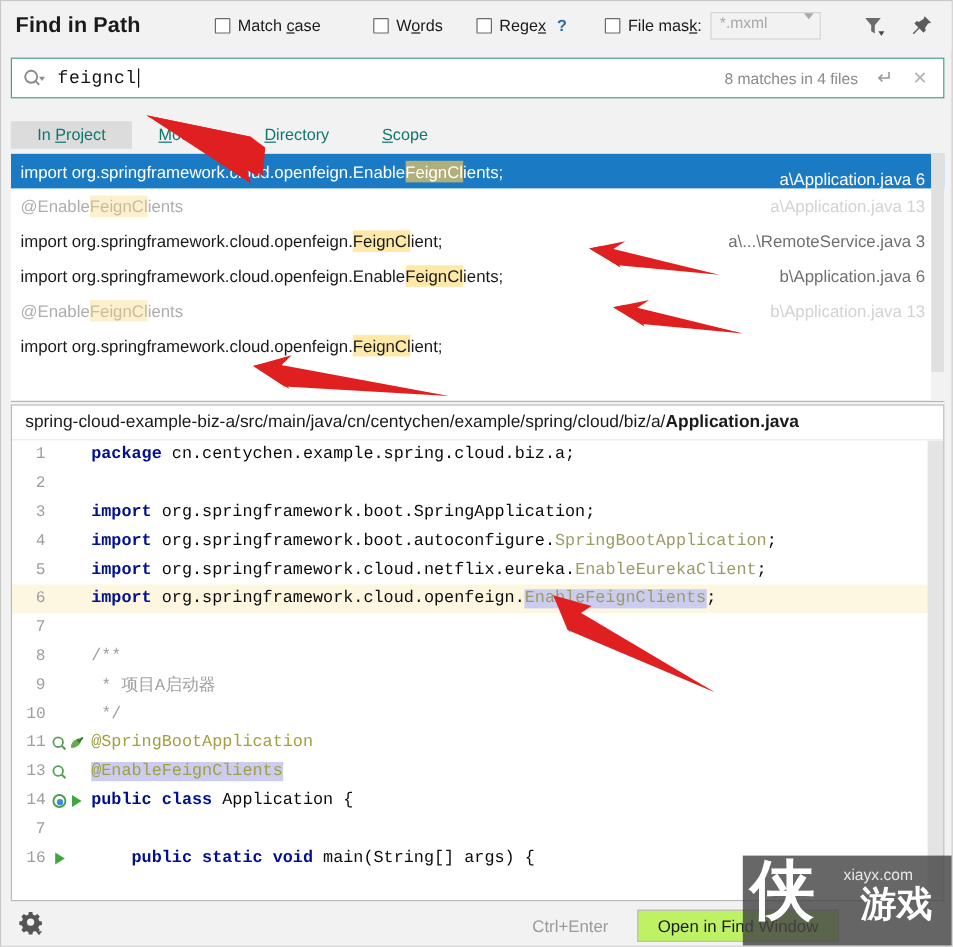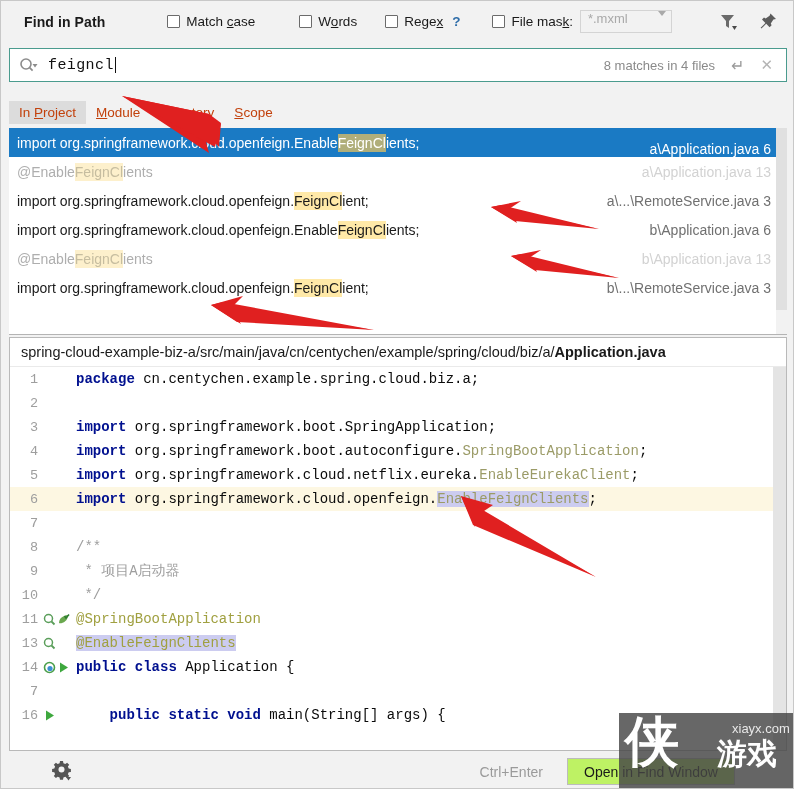--- a/index.html
+++ b/index.html
@@ -18,22 +18,22 @@
     overflow: hidden;
   }
 
   
   #topbar {
     position: absolute; left: 0; top: 0; width: 794px; height: 41px;
     background: #f2f2f2;
     display: flex; align-items: center;
   }
   #dlg-title {
-    font-size: 14px; font-weight: bold; color: #1a1a1a;
-    margin-left: 23px; letter-spacing: .1px;
+    font-size: 18px; font-weight: bold; color: #1a1a1a;
+    margin-left: 12px; letter-spacing: .1px;
     white-space: nowrap;
   }
   .opt {
     display: flex; align-items: center; gap: 6px;
     font-size: 13.5px; color: #1a1a1a; white-space: nowrap;
     cursor: default;
   }
   .cbox {
     width: 13px; height: 13px; border: 1px solid #6b6b6b;
     background: #fff; border-radius: 1px; flex: none;
@@ -73,21 +73,21 @@
   }
   #enter-icon { margin-left: 16px; color: #9a9a9a; font-size: 16px; }
   #close-icon { margin: 0 13px 0 16px; color: #b4b4b4; font-size: 15px; }
 
   
   #tabs {
     position: absolute; left: 8px; top: 99px; width: 778px; height: 25px;
     display: flex; align-items: center; gap: 0px;
   }
   .tab {
-    font-size: 13.5px; color: #c2410c; padding: 4px 10px; cursor: pointer;
+    font-size: 13.5px; color: #0f766e; padding: 4px 22px; cursor: pointer;
     white-space: nowrap;
   }
   .tab.active { background: #dcdcdc; }
 
   
   #results {
     position: absolute; left: 8px; top: 127px; width: 778px; height: 207px;
     background: #ffffff; overflow: hidden;
     border-bottom: 1px solid #b4b4b4;
   }
@@ -156,21 +156,21 @@
   .selhl { background: #ccccf0; }
   #editor-scrollbar {
     position: absolute; right: 0; top: 0; width: 13px; height: 383px;
     background: #e4e4e4;
   }
   .gicon { width: 13px; height: 13px; flex: none; }
 
   
   #footer {
     position: absolute; left: 0; top: 752px; width: 712px; height: 37px;
-    background: #f2f2f2; display: flex; align-items: center; margin-left: 36px;
+    background: #f2f2f2; display: flex; align-items: center;
   }
   #gear-icon { margin-left: 14px; cursor: pointer; }
   #shortcut {
     margin-left: auto; font-size: 14px; color: #9a9a9a; white-space: nowrap;
   }
   #open-btn {
     margin-left: 24px; margin-right: 14px;
     height: 27px; min-width: 168px; padding: 0 14px;
     border: 1px solid #bcbcbc; background: #bef264;
     display: flex; align-items: center; justify-content: center;
@@ -183,21 +183,21 @@
   
   #watermark {
     position: absolute; left: 618px; top: 712px; width: 176px; height: 77px;
     background: rgba(70,70,70,.82); overflow: hidden; pointer-events: none;
   }
   #wm-glyph {
     position: absolute; left: 6px; top: 2px; font-size: 54px; color: #fff;
     font-family: "DejaVu Sans", sans-serif; font-weight: bold; line-height: 1;
   }
   #wm-site {
-    position: absolute; left: 113px; top: 8px; font-size: 13px; color: #e8e8e8;
+    position: absolute; left: 84px; top: 8px; font-size: 13px; color: #e8e8e8;
   }
   #wm-cn {
     position: absolute; left: 98px; top: 26px; font-size: 30px; color: #fff;
     font-family: "DejaVu Sans", sans-serif; font-weight: bold; line-height: 1;
   }
 </style>
 </head>
 <body>
 
 <div id="root">
@@ -285,21 +285,20 @@
         <div class="row">
           <span class="row-text"><span>import org.springframework.cloud.openfeign.Enable</span><span class="hl">FeignCl</span><span>ients;</span></span>
           <span class="row-file">b\Application.java 6</span>
         </div>
         <div class="row dim">
           <span class="row-text"><span>@Enable</span><span class="hl">FeignCl</span><span>ients</span></span>
           <span class="row-file">b\Application.java 13</span>
         </div>
         <div class="row">
           <span class="row-text"><span>import org.springframework.cloud.openfeign.</span><span class="hl">FeignCl</span><span>ient;</span></span>
-          <span class="row-file">b\...\RemoteService.java 3</span>
         </div>
       </div>
     <div id="list-scrollbar">
       <div id="list-thumb"></div>
     </div>
   </div>
 
   <div id="preview">
     <div id="file-path">
       <span>spring-cloud-example-biz-a/src/main/java/cn/centychen/example/spring/cloud/biz/a/</span>

